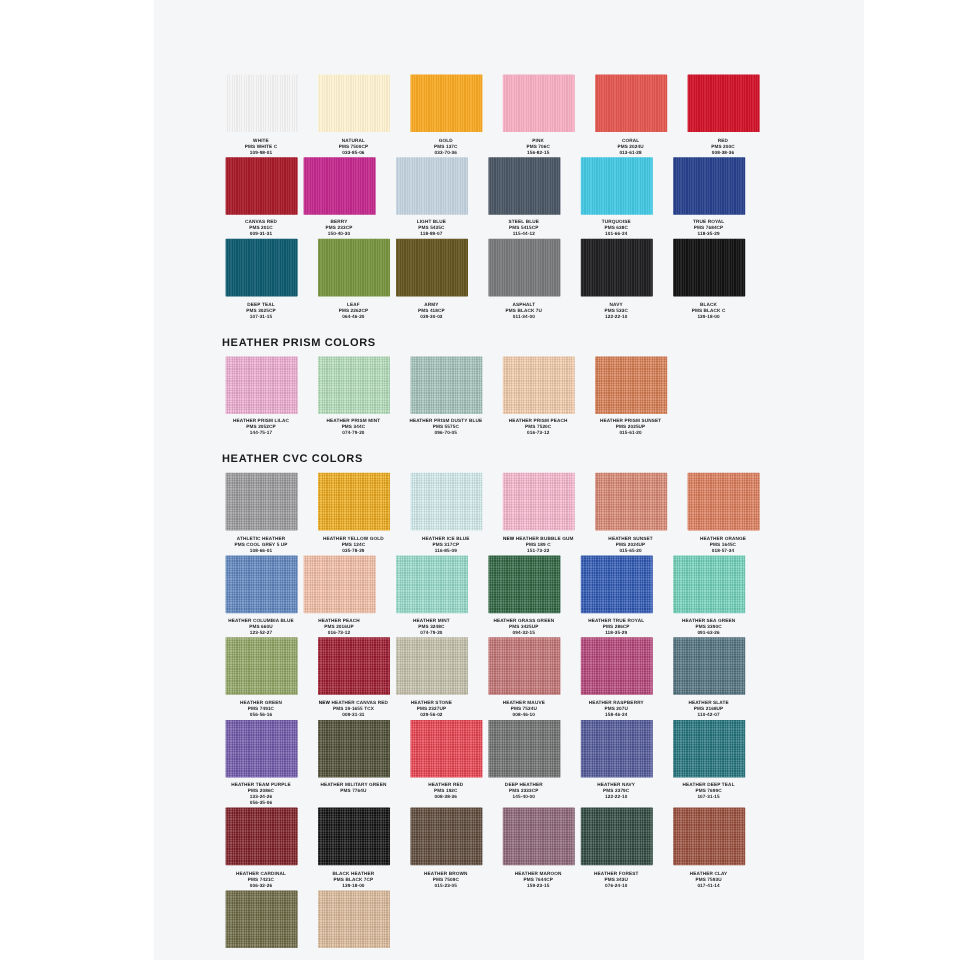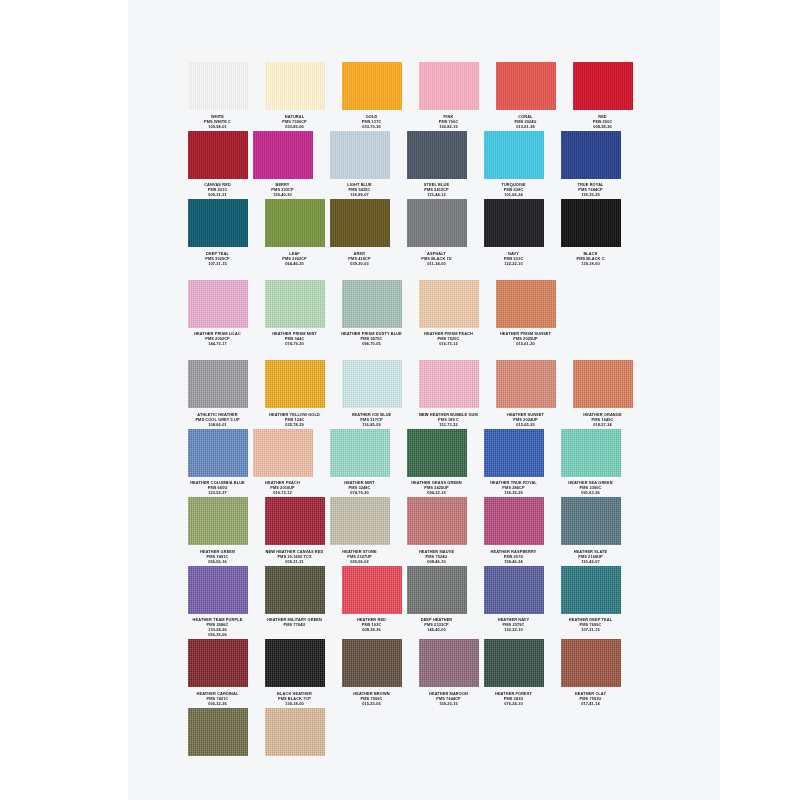--- a/index.html
+++ b/index.html
@@ -280,20 +280,21 @@
               <div class="swatch-label">
                 <span class="swatch-name">BLACK</span>
                 <span class="swatch-pms">PMS BLACK C</span>
                 <span class="swatch-code">139-18-00</span>
               </div>
             </div>
           </div>
       </div>
 
       <div class="section sec-gap-prism">
+        <h2 class="section-title">HEATHER PRISM COLORS</h2>
         <div class="swatch-row">
             <div class="swatch-cell">
               <div class="swatch-chip heathered" style="background: rgb(238, 174, 210);"></div>
               <div class="swatch-label">
                 <span class="swatch-name">HEATHER PRISM LILAC</span>
                 <span class="swatch-pms">PMS 2052CP</span>
                 <span class="swatch-code">144-75-17</span>
               </div>
             </div>
             <div class="swatch-cell">
@@ -325,20 +326,21 @@
               <div class="swatch-label">
                 <span class="swatch-name">HEATHER PRISM SUNSET</span>
                 <span class="swatch-pms">PMS 2025UP</span>
                 <span class="swatch-code">015-61-20</span>
               </div>
             </div>
           </div>
       </div>
 
       <div class="section sec-gap-cvc">
+        <h2 class="section-title">HEATHER CVC COLORS</h2>
         <div class="swatch-row">
             <div class="swatch-cell">
               <div class="swatch-chip heathered" style="background: rgb(155, 155, 158);"></div>
               <div class="swatch-label">
                 <span class="swatch-name">ATHLETIC HEATHER</span>
                 <span class="swatch-pms">PMS COOL GREY 5 UP</span>
                 <span class="swatch-code">108-66-01</span>
               </div>
             </div>
             <div class="swatch-cell">

